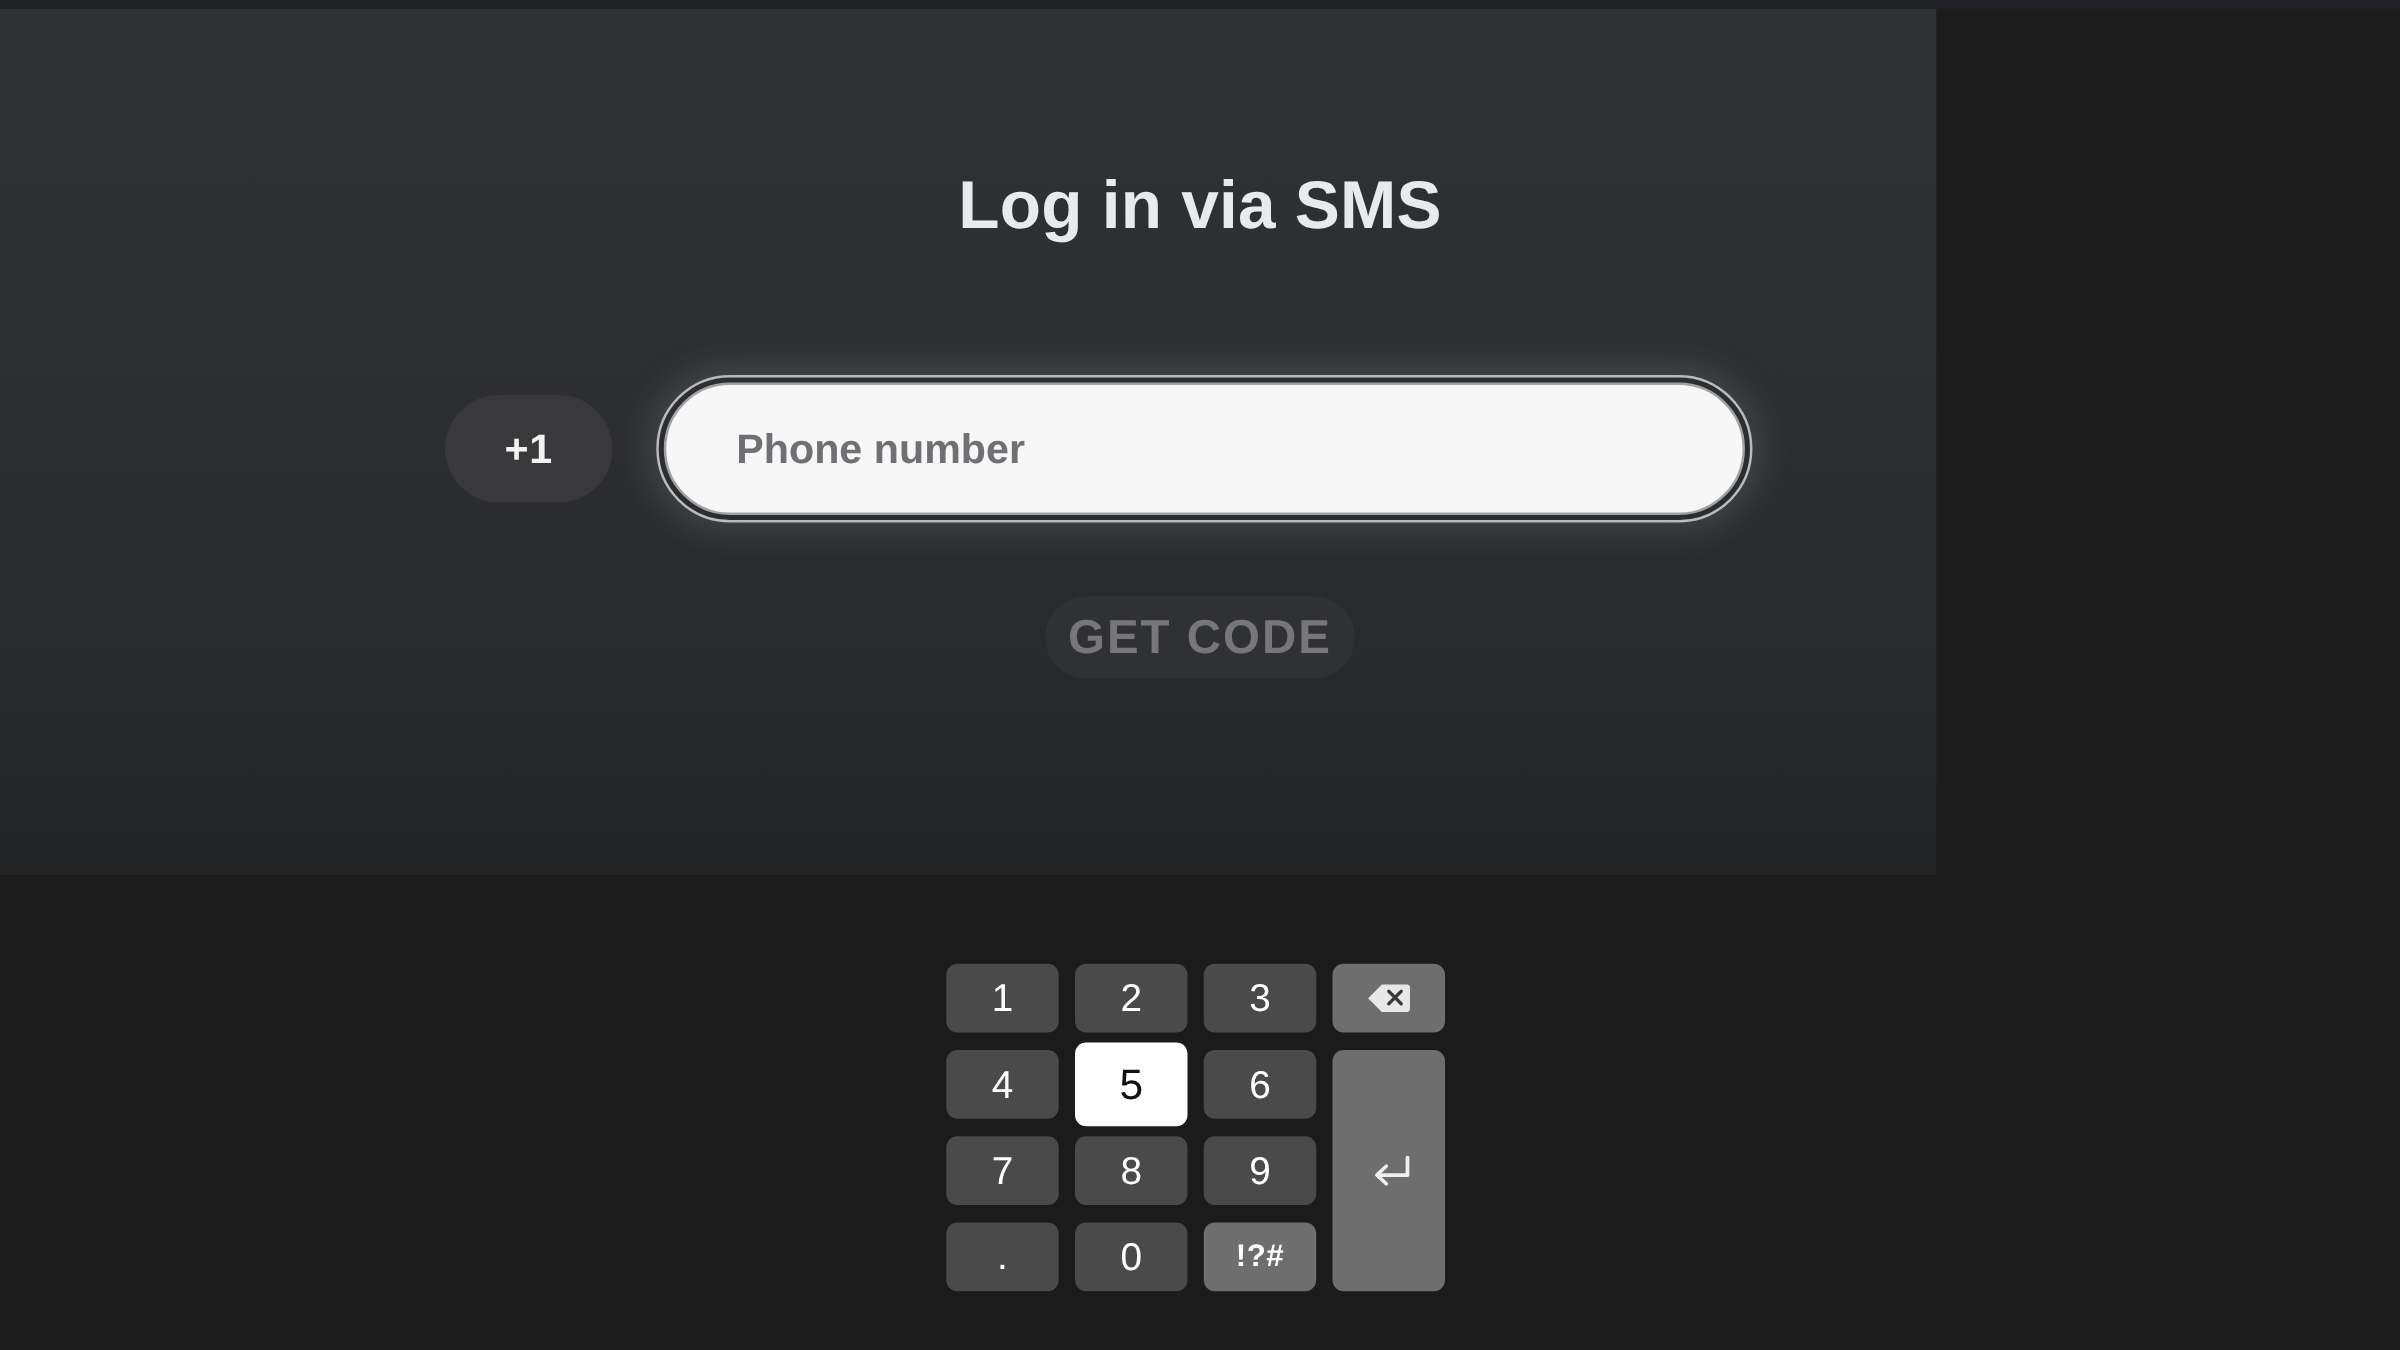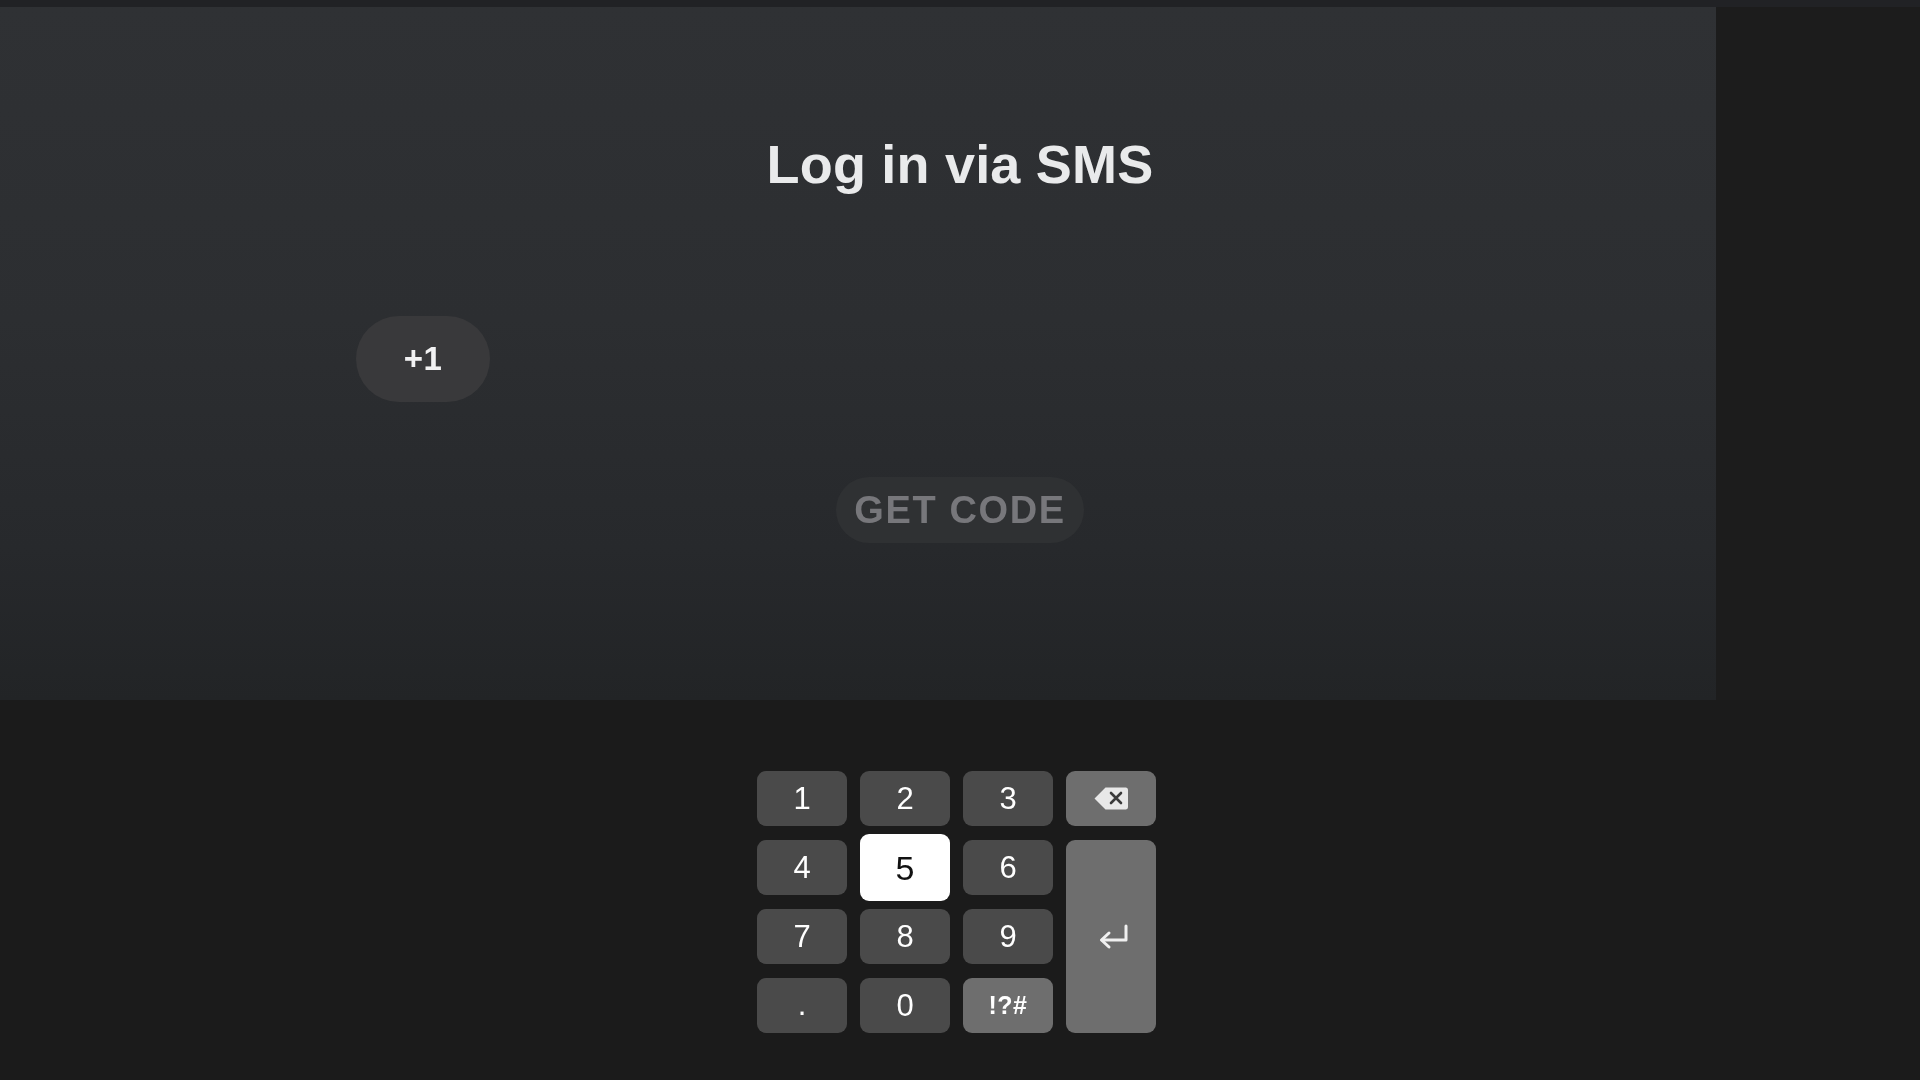--- a/index.html
+++ b/index.html
@@ -28,21 +28,21 @@
     width: 1920px;
     height: 7px;
     background: #212225;
   }
 
   
   .content-panel {
     position: absolute;
     top: 7px;
     left: 0;
-    width: 1716px;
+    width: 1549px;
     height: 693px;
     background: linear-gradient(180deg, #2f3134 0%, #2c2e31 45%, #27292c 78%, #222426 100%);
   }
 
   .page-title {
     position: absolute;
     top: 125px;
     left: 0;
     width: 1920px;
     text-align: center;
@@ -205,20 +205,24 @@
   <div class="content-panel">
 
     <div class="page-title">Log in via SMS</div>
 
     <div class="phone-row">
 
       <div class="country-chip">
         <span>+1</span>
       </div>
 
+      <div class="phone-input-wrap">
+        <div class="focus-ring"></div>
+        <input class="phone-input" type="text" placeholder="Phone number" style="">
+      </div>
 
     </div>
 
     <button class="get-code-btn">GET CODE</button>
 
   </div>
 
   <div class="keyboard">
     <div class="keypad">
 

